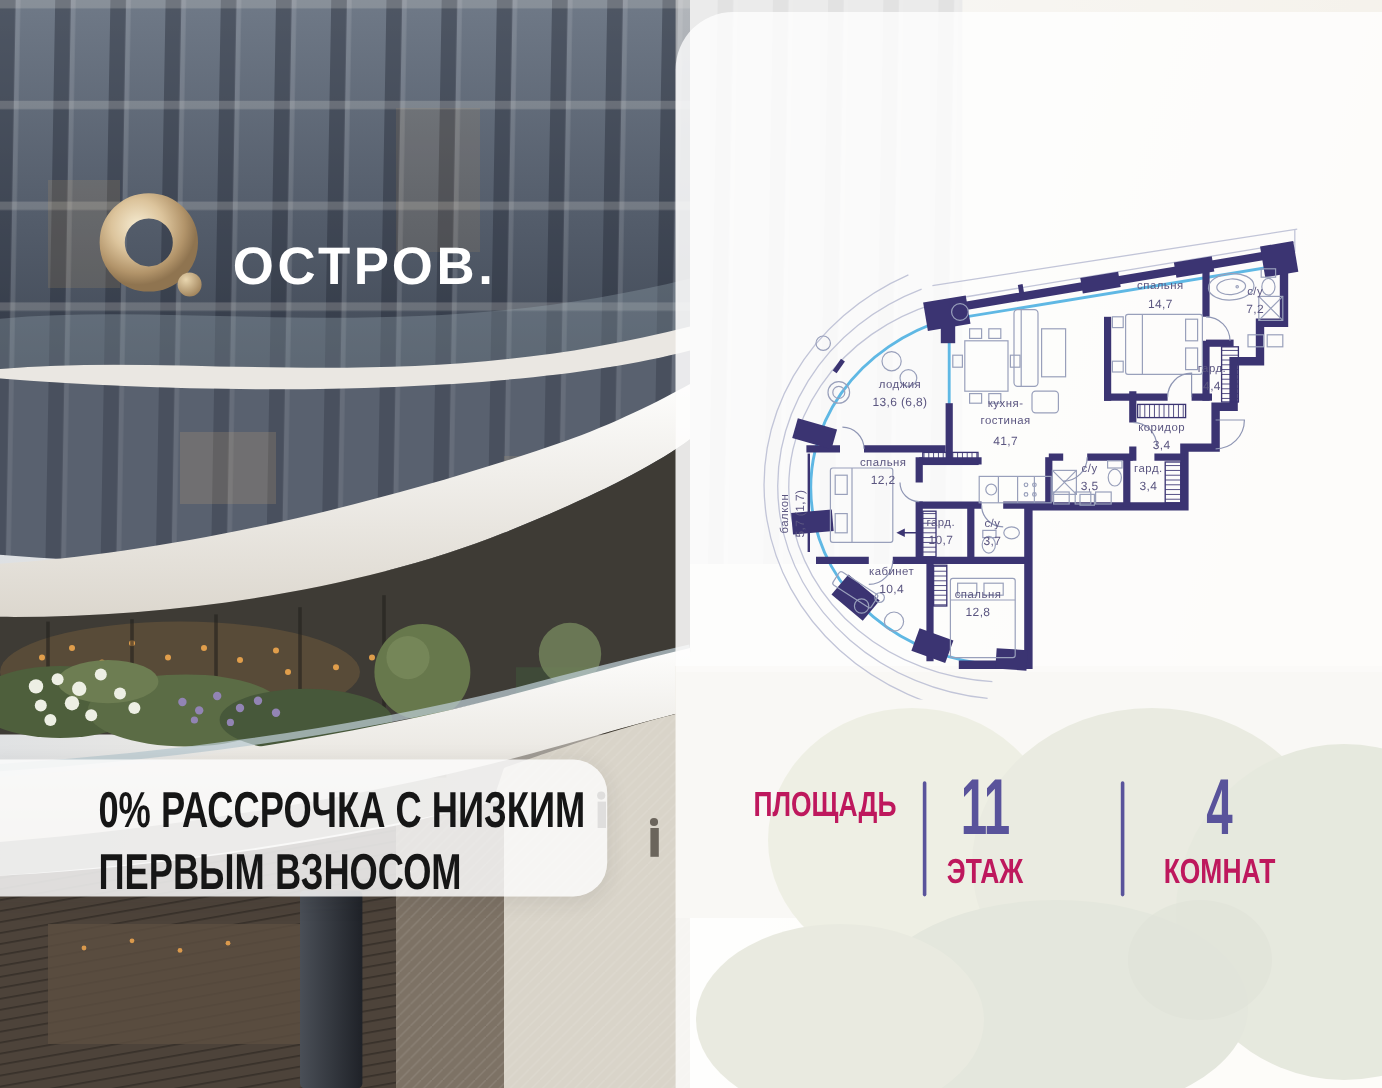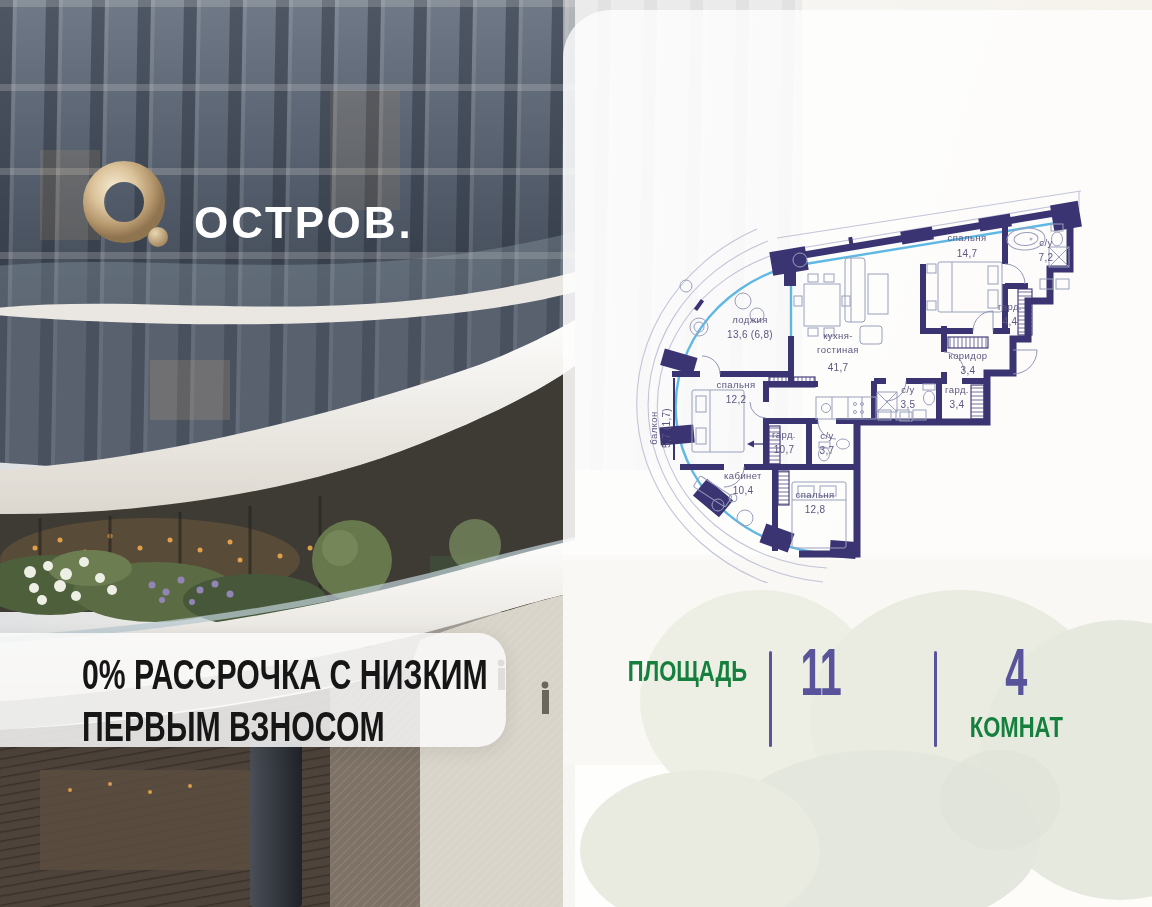--- a/index.html
+++ b/index.html
@@ -17,21 +17,21 @@
   
   .promo{position:absolute;left:-30px;top:633px;width:536px;height:114px;border-radius:28px;
          background:rgba(252,252,251,.84);z-index:3;box-shadow:0 4px 18px rgba(40,40,40,.10);}
   .promo .txt{position:absolute;left:112px;top:16px;color:#161616;font-weight:bold;
               font-size:42px;line-height:52px;white-space:nowrap;}
   .cxl{display:inline-block;transform:scaleX(.72);transform-origin:left center;}
   
   .stats{position:absolute;left:0;top:0;z-index:3;}
   .stat{position:absolute;width:170px;text-align:center;}
   .stat .num{color:#59539b;font-weight:bold;font-size:66px;line-height:56px;white-space:nowrap;}
-  .stat .lab{color:#15803d;font-weight:bold;font-size:29px;line-height:30px;margin-top:12px;white-space:nowrap;}
+  .stat .lab{color:#be185d;font-weight:bold;font-size:29px;line-height:30px;margin-top:12px;white-space:nowrap;}
   .cxn{display:inline-block;transform:scaleX(.60);transform-origin:center;letter-spacing:-1px;}
   .cxe{display:inline-block;transform:scaleX(.76);transform-origin:center;}
   .sdiv{position:absolute;width:3px;height:96px;background:#59539b;border-radius:2px;}
   
   .plan{position:absolute;left:628px;top:183px;z-index:2;}
   .plan text{font-family:"Liberation Sans","DejaVu Sans",sans-serif;}
   .rn{font-size:9.5px;fill:#5b5680;letter-spacing:.4px;}
   .ra{font-size:10px;fill:#5b5680;letter-spacing:.3px;}
 </style>
 </head>
@@ -423,20 +423,21 @@
     </div>
   </div>
 
   <div class="stats">
     <div class="stat" style="left:602px;top:644px">
       <div class="lab"><span class="cxe">ПЛОЩАДЬ</span></div>
     </div>
     <div class="sdiv" style="left:769px;top:651px"></div>
     <div class="stat" style="left:736px;top:644px">
       <div class="num"><span class="cxn">11</span></div>
+      <div class="lab"><span class="cxe">ЭТАЖ</span></div>
     </div>
     <div class="sdiv" style="left:934px;top:651px"></div>
     <div class="stat" style="left:931px;top:644px">
       <div class="num"><span class="cxn">4</span></div>
       <div class="lab"><span class="cxe">КОМНАТ</span></div>
     </div>
   </div>
 
 </div>
 

